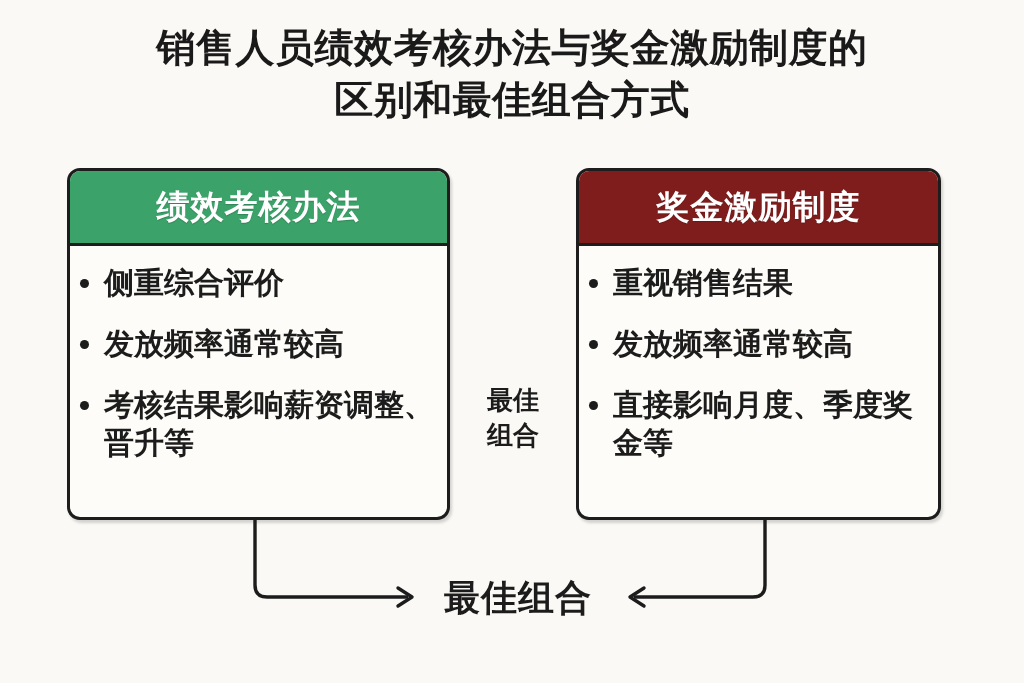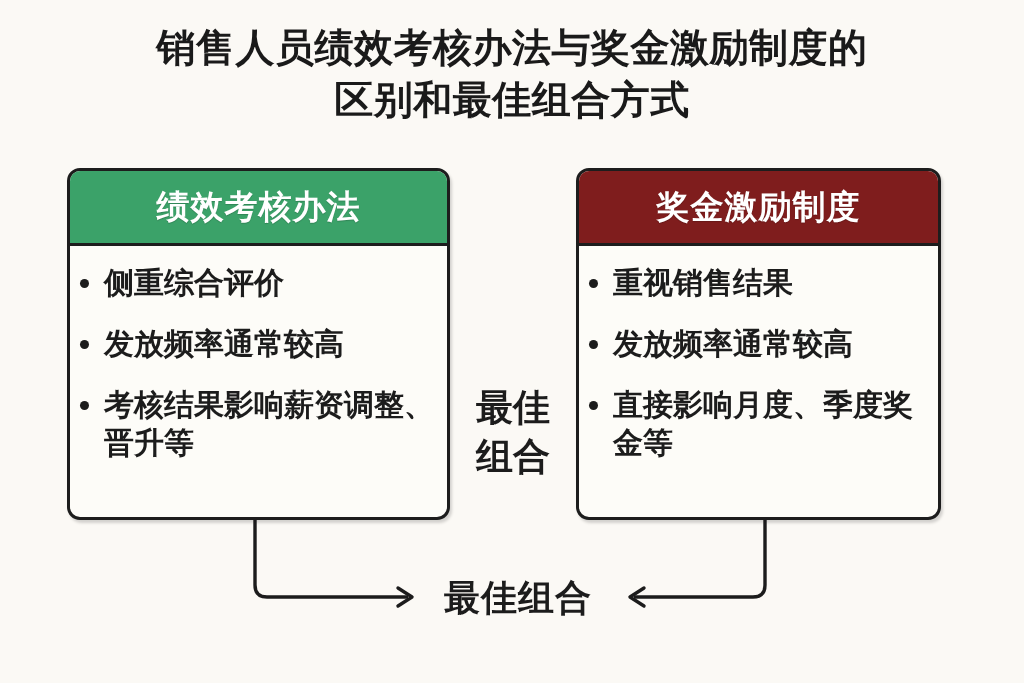--- a/index.html
+++ b/index.html
@@ -95,21 +95,21 @@
     background: #1c1c1c;
   }
 
   
   .center-label {
     position: absolute;
     left: 455px;
     top: 383px;
     width: 116px;
     text-align: center;
-    font-size: 37px;
+    font-size: 26px;
     font-weight: 700;
     line-height: 1.33;
     color: #1c1c1c;
   }
   .center-label span { display: block; }
 
   
   .connectors {
     position: absolute;
     left: 0;

